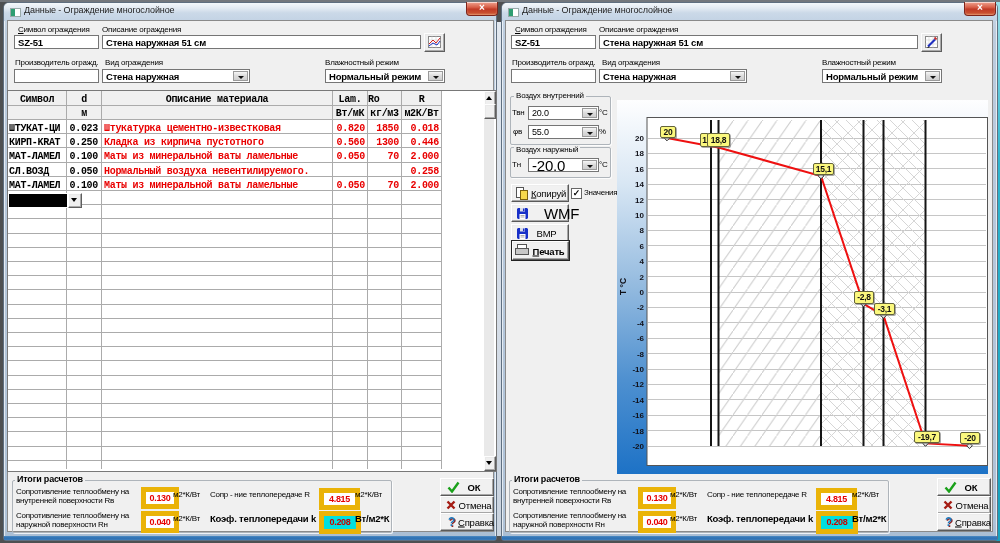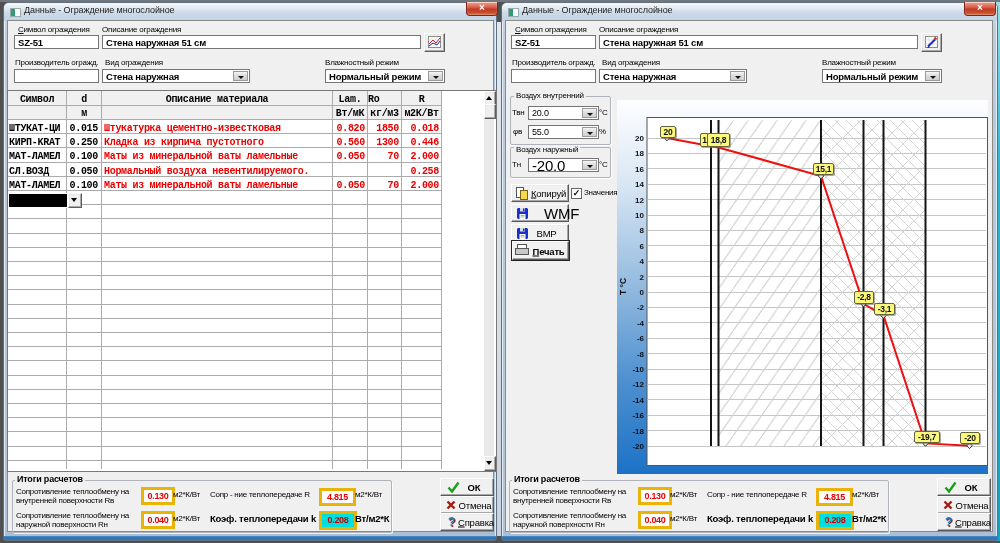--- a/index.html
+++ b/index.html
@@ -13,21 +13,21 @@
 .lbl{font-size:8px;line-height:9px;color:#000;white-space:nowrap;letter-spacing:-0.2px}
 .inp{background:#fff;border:1px solid #757575;font-weight:bold;font-size:9.5px;line-height:11px;letter-spacing:-0.2px;padding:1px 0 0 3px;white-space:nowrap}
 .car{position:absolute;top:1px;right:1px;bottom:1px;width:13px;background:linear-gradient(180deg,#F6F6F6,#DDD 45%,#CFCFCF);border:1px solid #9A9A9A;color:#000;text-align:center}
 .car:after{content:"";position:absolute;left:3.5px;top:4px;border-left:3px solid transparent;border-right:3px solid transparent;border-top:3.5px solid #111}
 .b3d{background:#EFEFEF;border:1px solid;border-color:#FDFDFD #5E5E5E #5E5E5E #FDFDFD;box-shadow:inset -1px -1px 0 #A9A9A9,inset 1px 1px 0 #E9E9E9}
 .mono{font-family:"Liberation Mono",monospace;font-weight:bold;font-size:10px;letter-spacing:-0.3px;line-height:11px;white-space:nowrap}
 .red{color:#E90000}
 .gline{position:absolute;background:#ABABAB}
 .gbox{position:absolute;border:1px solid #AEB4BA;border-radius:2px;box-shadow:1px 1px 0 rgba(255,255,255,.8)}
 .gcap{position:absolute;font-size:8px;letter-spacing:-0.2px;background:#F0F0F0;padding:0 2px;white-space:nowrap}
-.vbox{position:absolute;background:#fff;border:3px solid #eab308;color:#E60000;font-weight:bold;font-size:9px;line-height:12px;text-align:center;letter-spacing:-0.3px}
+.vbox{position:absolute;background:#fff;border:5px solid #eab308;color:#E60000;font-weight:bold;font-size:9px;line-height:12px;text-align:center;letter-spacing:-0.3px}
 .s85{font-size:8px;letter-spacing:-0.25px;white-space:nowrap}
 .btn{position:absolute;background:#F1F1F1;border:1px solid;border-color:#FFF #5A5A5A #5A5A5A #FFF;box-shadow:inset -1px -1px 0 #A6A6A6,inset 1px 1px 0 #EDEDED;font-size:9.5px;letter-spacing:-0.2px}
 .btxt{position:absolute;left:15px;right:1px;text-align:center;top:50%;transform:translateY(-50%);white-space:nowrap}
 .cal{position:absolute;background:#FBF87D;border:1px solid #63633C;border-radius:2px;font-size:8.5px;font-weight:bold;color:#101010;text-align:center;letter-spacing:-0.3px;overflow:hidden;box-shadow:1px 1px 0 rgba(100,100,100,.55)}
 u{text-decoration-thickness:1px}
 </style></head>
 <body>
 <div class="ab" style="left:0;top:0;width:1000px;height:2px;background:#73777C"></div>
 
 <div class="ab" style="left:995px;top:2px;width:5px;height:539px;background:linear-gradient(180deg,#9ADFE8,#2FB5CF 30%,#17A2BE)"></div>
@@ -81,21 +81,21 @@
 <div class="ab mono" style="left:333px;top:94px;width:34px;text-align:center">Lam.</div>
 <div class="ab mono" style="left:368px;top:94px;width:33px;text-align:left">Ro</div>
 <div class="ab mono" style="left:402px;top:94px;width:39px;text-align:center">R</div>
 
 <div class="ab mono" style="left:67px;top:108px;width:34px;text-align:center">м</div>
 <div class="ab mono" style="left:333px;top:108px;width:34px;text-align:center">Вт/мК</div>
 <div class="ab mono" style="left:368px;top:108px;width:33px;text-align:center">кг/м3</div>
 <div class="ab mono" style="left:402px;top:108px;width:39px;text-align:center">м2К/Вт</div>
 
 <div class="ab mono" style="left:9px;top:123px">ШТУКАТ-ЦИ</div>
-<div class="ab mono" style="left:67px;top:123px;width:31px;text-align:right">0.015</div>
+<div class="ab mono" style="left:67px;top:123px;width:31px;text-align:right">0.023</div>
 <div class="ab mono red" style="left:104px;top:123px">Штукатурка цементно-известковая</div>
 <div class="ab mono red" style="left:333px;top:123px;width:32px;text-align:right">0.820</div>
 <div class="ab mono red" style="left:368px;top:123px;width:31px;text-align:right">1850</div>
 <div class="ab mono red" style="left:402px;top:123px;width:37px;text-align:right">0.018</div>
 <div class="ab mono" style="left:9px;top:137.2px">КИРП-KRAT</div>
 <div class="ab mono" style="left:67px;top:137.2px;width:31px;text-align:right">0.250</div>
 <div class="ab mono red" style="left:104px;top:137.2px">Кладка из кирпича пустотного</div>
 <div class="ab mono red" style="left:333px;top:137.2px;width:32px;text-align:right">0.560</div>
 <div class="ab mono red" style="left:368px;top:137.2px;width:31px;text-align:right">1300</div>
 <div class="ab mono red" style="left:402px;top:137.2px;width:37px;text-align:right">0.446</div>

